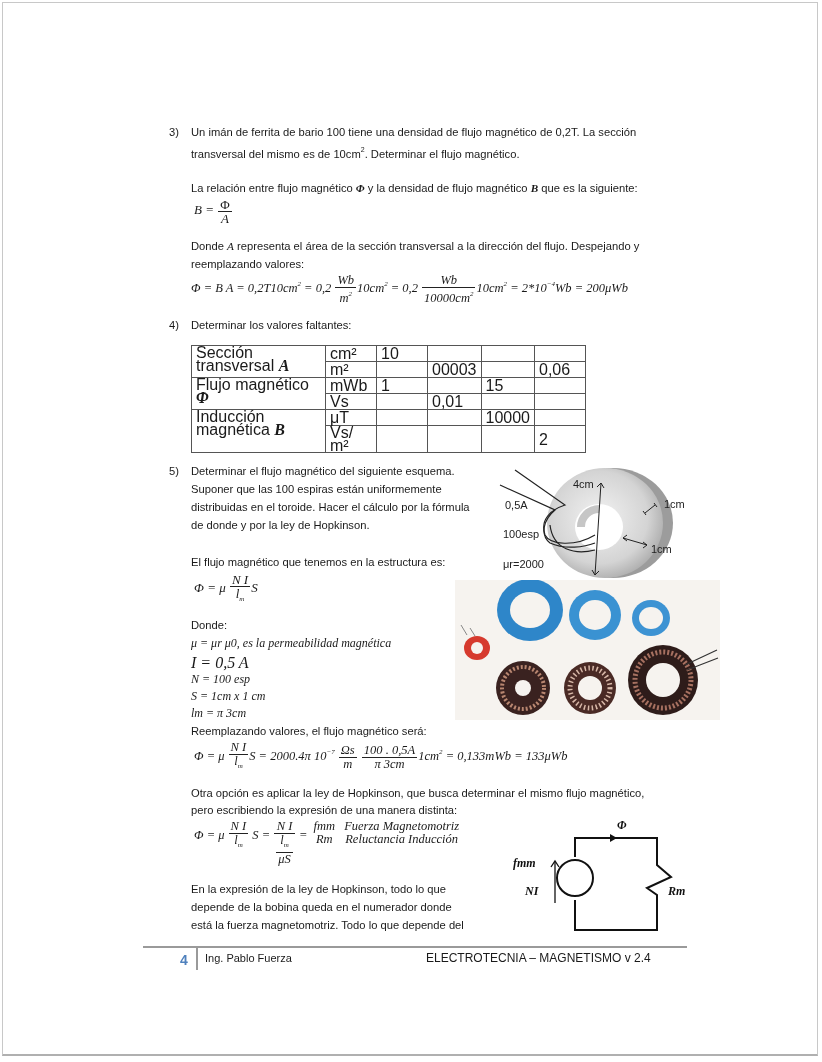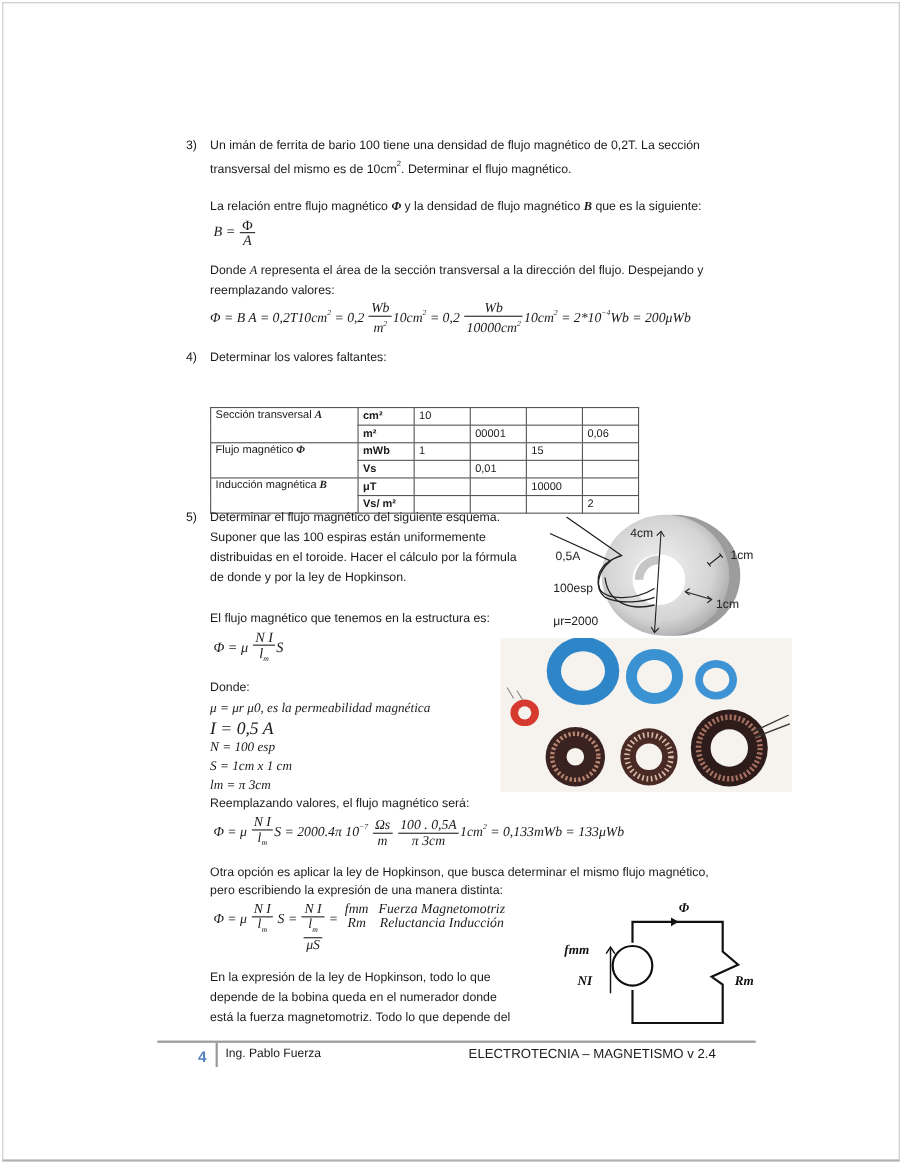--- a/index.html
+++ b/index.html
@@ -11,24 +11,24 @@
   .math { position:absolute; font-family:"Liberation Serif", serif; font-style:italic; font-size:13px; white-space:nowrap; }
   .up { font-style:normal; }
   .frac { display:inline-block; vertical-align:middle; text-align:center; margin:0 1px; }
   .frac > span { display:block; line-height:13px; padding:0 2px; }
   .frac > span.num { border-bottom:1px solid #222; }
   sup { font-size:7px; vertical-align:6px; }
   sub { font-size:7px; vertical-align:-3px; }
   b.sym { font-family:"Liberation Serif", serif; font-style:italic; font-weight:bold; }
   i.sym { font-family:"Liberation Serif", serif; font-style:italic; }
 
-  table.vals { position:absolute; left:191px; top:345px; border-collapse:collapse; font-size:10px;margin-top:25px; }
+  table.vals { position:absolute; left:191px; top:345px; border-collapse:collapse; font-size:16px; }
   table.vals td { border:1px solid #555; height:15px; padding:0 4px; line-height:13px; vertical-align:middle; }
   table.vals td.lbl { width:125px; vertical-align:top; }
-  table.vals td.unit { width:42px;font-weight:bold; }
+  table.vals td.unit { width:42px; }
   table.vals td.v { width:42px; }
 
   .footer-line { position:absolute; left:143px; top:946px; width:544px; height:2px; background:#9a9a9a; }
   .footer-sep { position:absolute; left:196px; top:948px; width:2px; height:22px; background:#9a9a9a; }
   .pagenum { position:absolute; left:180px; top:952px; font-size:14px; font-weight:bold; color:#4f81bd; }
 </style>
 </head>
 <body>
 
 <div class="frame"></div>
@@ -62,21 +62,21 @@
         <td class="lbl" rowspan="2"><span>Sección transversal </span><b class="sym">A</b></td>
         <td class="unit">cm²</td>
         <td class="v">10</td>
         <td class="v"></td>
         <td class="v"></td>
         <td class="v"></td>
       </tr>
       <tr>
         <td class="unit">m²</td>
         <td class="v"></td>
-        <td class="v">00001</td>
+        <td class="v">00003</td>
         <td class="v"></td>
         <td class="v">0,06</td>
       </tr>
       <tr>
         <td class="lbl" rowspan="2"><span>Flujo magnético </span><b class="sym">Φ</b></td>
         <td class="unit">mWb</td>
         <td class="v">1</td>
         <td class="v"></td>
         <td class="v">15</td>
         <td class="v"></td>

